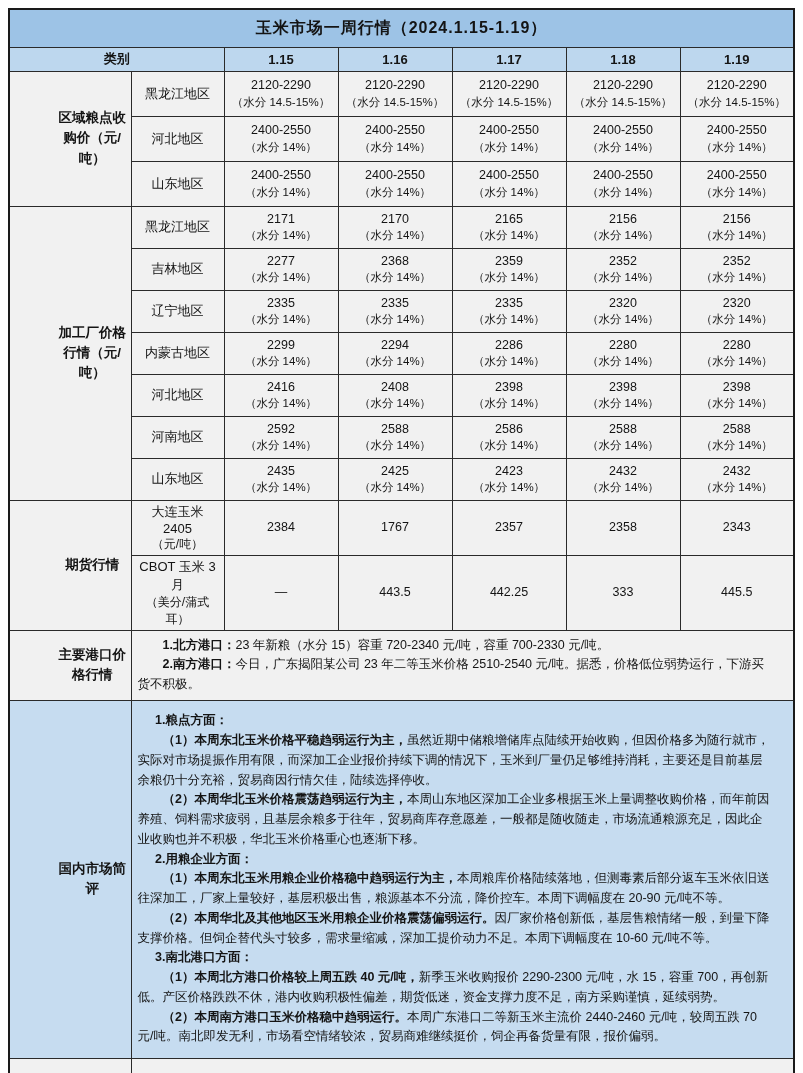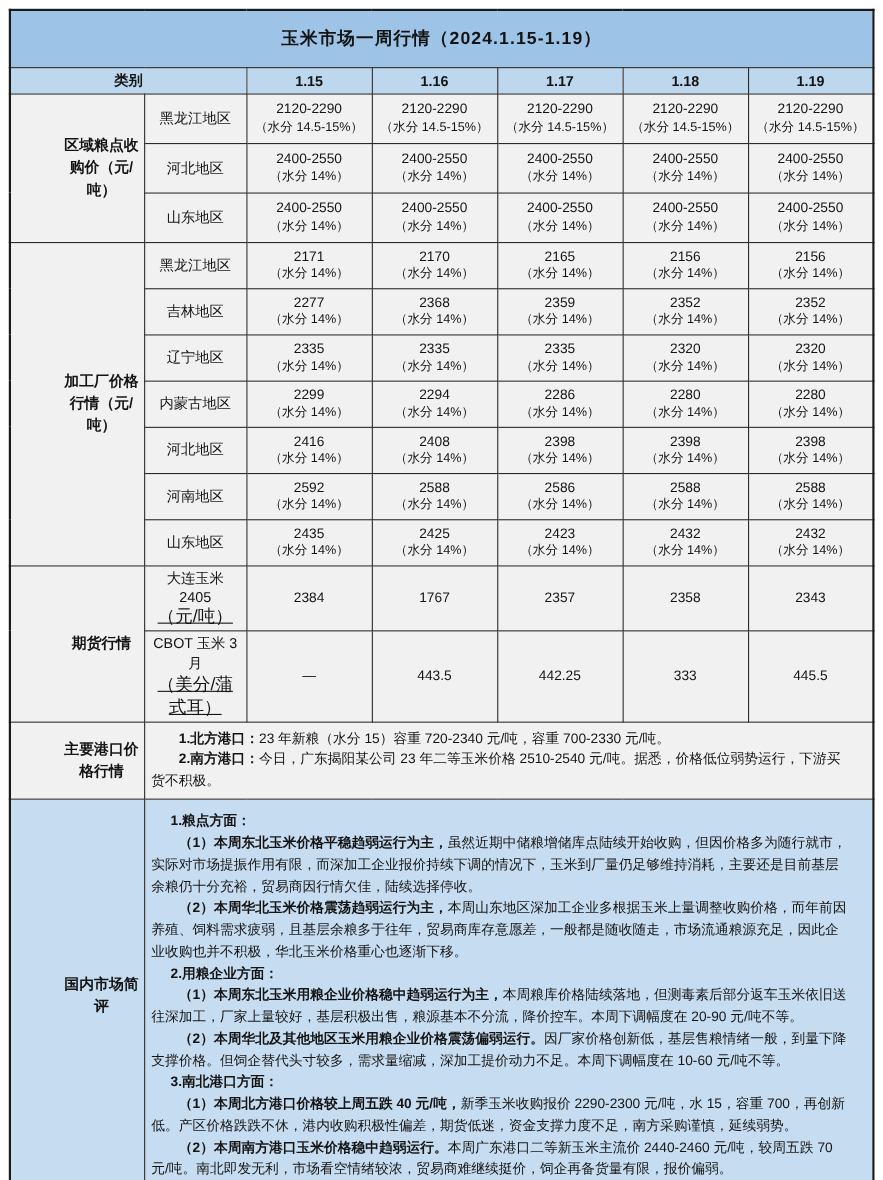--- a/index.html
+++ b/index.html
@@ -20,37 +20,37 @@
     background: #f1f1f1;
     text-align: center;
     vertical-align: middle;
     padding: 2px 4px;
     overflow: hidden;
   }
   tr.title-row td {
     background: #9dc3e6;
     font-weight: bold;
     font-size: 16px;
-    height: 52px;
+    height: 38px;
     letter-spacing: 1px;
   }
   tr.head-row td {
     background: #bdd7ee;
     font-weight: bold;
     font-size: 13px;
     height: 24px;
   }
   .seclabel { font-weight: bold; font-size: 13.5px; line-height: 1.5; padding-left: 48px; }
   .region { font-size: 13px; text-align: center; }
   tr.reg { height: 45px; }
   tr.proc { height: 42px; }
   tr.fut { height: 41px; }
   .v { font-size: 12.5px; line-height: 1.3; }
   .n { font-size: 11.5px; line-height: 1.3; margin-top: 1px; }
-  .unit { font-size: 16px; text-decoration: underline; }
+  .unit { font-size: 12px; }
   td.text-cell {
     text-align: left;
     font-size: 12.5px;
     padding: 5px 21px 5px 6px;
   }
   td.ports-cell { height: 65px; }
   .para { text-indent: 2em; line-height: 1.58; }
   .para.hd { text-indent: 1.4em; font-weight: bold; }
   tr.comment-row td { background: #c6dcf0; }
   td.comment-cell { height: 358px; }

